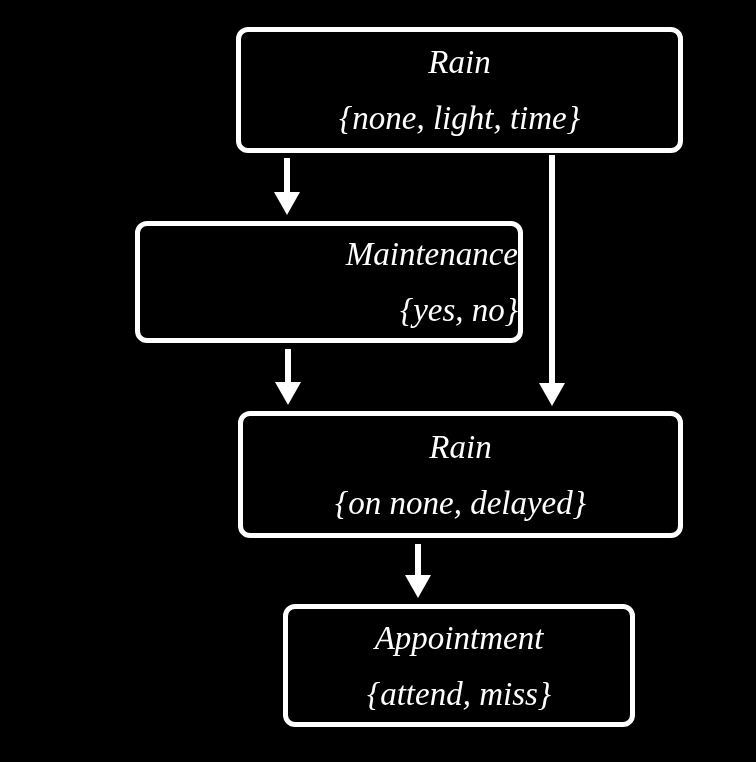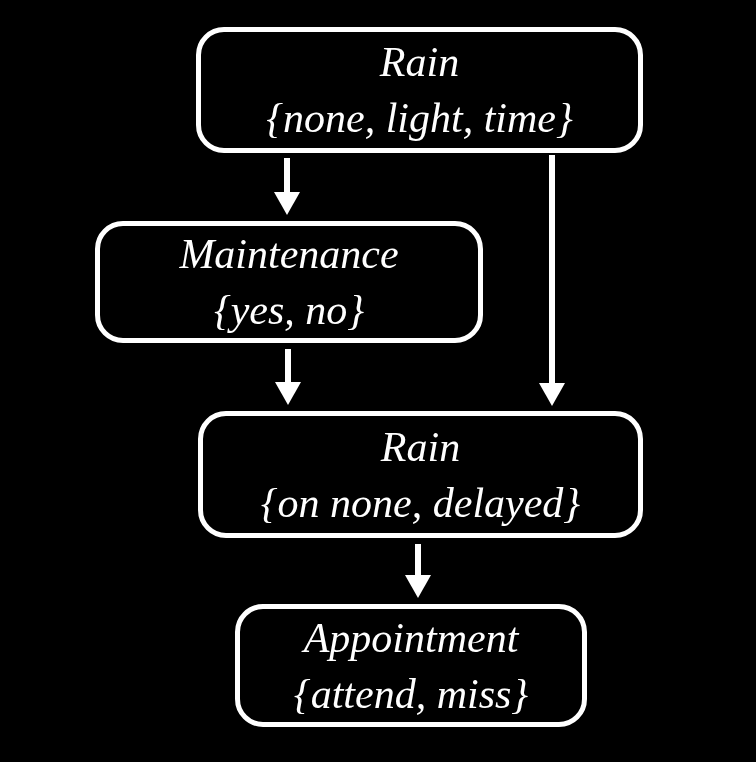--- a/index.html
+++ b/index.html
@@ -19,36 +19,37 @@
     position: absolute;
     left: 0;
     top: 0;
     width: 756px;
     height: 762px;
   }
   .node {
     position: absolute;
     box-sizing: border-box;
     border: 5px solid #ffffff;
-    border-radius: 28px;
+    border-radius: 12px;
     background: #000000;
     color: #ffffff;
     display: flex;
     flex-direction: column;
     align-items: center;
     justify-content: center;
     text-align: center;
     font-style: italic;
-    font-size: 42px;
+    font-size: 33px;
     line-height: 56px;
+    margin-left: 40px;
   }
   .node-rain        { left: 196px; top:  27px; width: 447px; height: 126px; }
-  .node-maintenance { left:  95px; top: 221px; width: 388px; height: 122px; }
+  .node-maintenance { left:  95px; top: 221px; width: 388px; height: 122px; align-items: flex-end; }
   .node-train       { left: 198px; top: 411px; width: 445px; height: 127px; }
-  .node-appointment { left: 235px; top: 604px; width: 352px; height: 123px; }
+  .node-appointment { left: 243px; top: 604px; width: 352px; height: 123px; }
   .node-title, .node-values {
     white-space: nowrap;
   }
 </style>
 </head>
 <body>
 
 <div class="canvas">
 
   <svg class="edges" viewBox="0 0 756 762" xmlns="http://www.w3.org/2000/svg">

